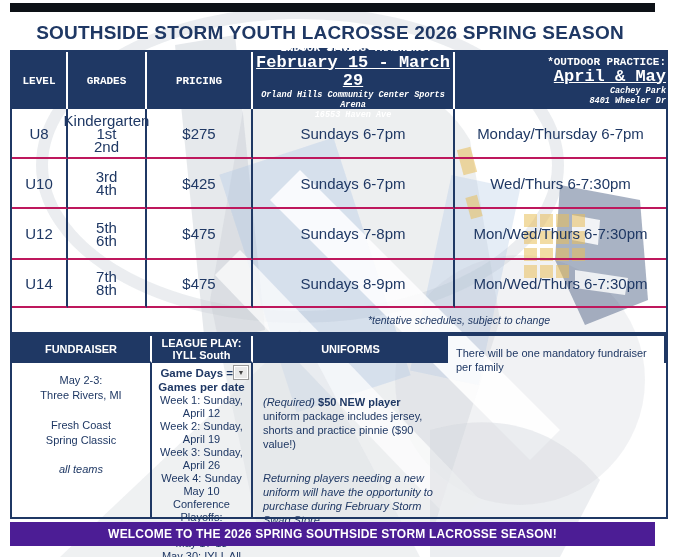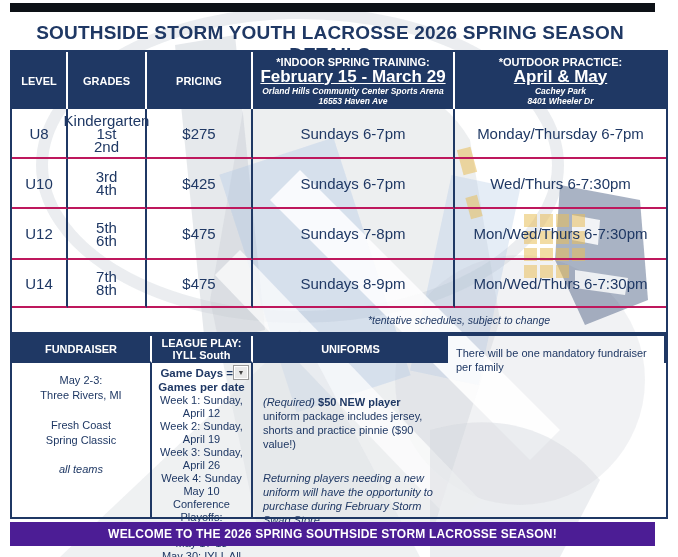--- a/index.html
+++ b/index.html
@@ -8,22 +8,22 @@
   #watermark{position:absolute;left:0;top:0;width:678px;height:557px;z-index:0;pointer-events:none;}
   .layer{position:absolute;z-index:1;}
   #topbar{left:10px;top:3px;width:645px;height:9px;background:#0d1117;}
   #title{left:0;top:22px;width:660px;text-align:center;font-size:19px;font-weight:bold;
          color:#1f3864;letter-spacing:.2px;}
   
   #main-grid{left:10px;top:50px;width:654px;border:2px solid #1f3864;display:grid;
              grid-template-columns:56px 79px 106px 202px 211px;
              grid-template-rows:57px 50px 50px 51px 48px 24px;background:transparent;}
   .hcell{background:#1f3864;color:#fff;font-weight:bold;font-size:11px;display:flex;
-         align-items:center;justify-content:center;text-align:center;border-right:2px solid #fff;}
-  .hcell.last{border-right:none;}
+         align-items:center;justify-content:center;text-align:center;border-right:2px solid #fff;font-family:Liberation Mono, monospace;}
+  .hcell.last{border-right:none;align-items:flex-end;}
   .hbig{font-size:17px;text-decoration:underline;line-height:18px;}
   .hsmall{font-size:8.5px;font-style:italic;font-weight:bold;line-height:10px;}
   .hstack{display:flex;flex-direction:column;align-items:center;justify-content:center;line-height:12px;}
   .bcell{font-size:15px;display:flex;align-items:center;justify-content:center;text-align:center;
          border-right:2px solid #1f3864;border-bottom:2px solid #be185d;line-height:13px;}
   .bcell.last{border-right:none;}
   .pre{white-space:pre-line;}
   #note-row{grid-column:1/-1;border:none;font-size:10.5px;font-style:italic;display:flex;
             align-items:center;justify-content:center;padding-left:240px;line-height:12px;}
   

